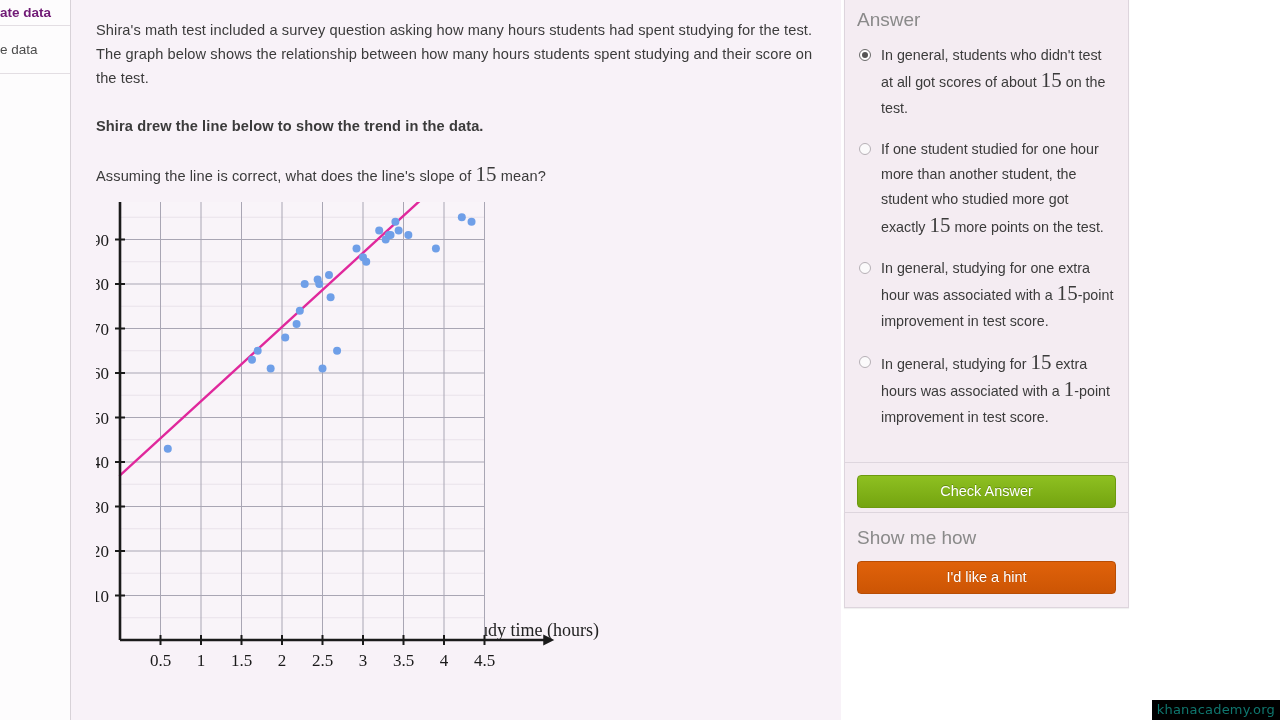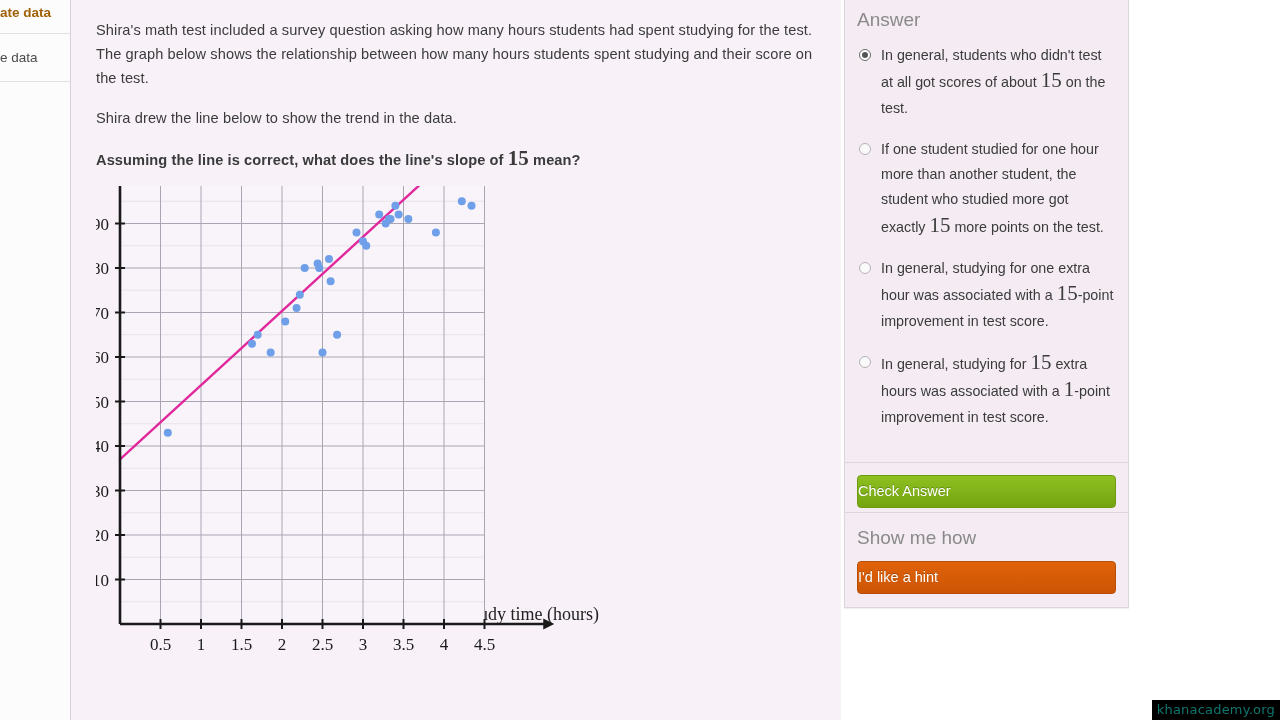--- a/index.html
+++ b/index.html
@@ -14,35 +14,35 @@
   
   #sidebar {
     position:absolute; left:0; top:0; width:71px; height:720px;
     background:#fdfcfd; border-right:1px solid #d8d2d8;
   }
   #sidebar .side-row {
     height:44px; line-height:44px; padding-left:0;
     font-size:13.5px; color:#4b4b4b; white-space:nowrap;
     overflow:hidden; border-bottom:1px solid #e3dee3;
   }
-  #sidebar .side-row.active { color:#a16207; font-weight:bold; height:34px; line-height:26px; }
+  #sidebar .side-row.active { color:#701a75; font-weight:bold; height:26px; line-height:26px; }
   #sidebar .side-row.second { height:48px; line-height:48px; }
   #sidebar .side-fill { background:#fdfcfd; height:640px; }
 
   
   #main {
     position:absolute; left:71px; top:0; width:770px; height:720px;
     background:#f8f2f8; padding:18px 26px 0 25px;
   }
   .qtext {
     font-size:14.6px; color:#3b3b3b; line-height:24px;
     margin:0 0 0 0; letter-spacing:.1px;
   }
-  .qtext.p2 { margin-top:16px; }
-  .qtext.p3 { margin-top:16px;font-weight:bold; }
+  .qtext.p2 { margin-top:24px;font-weight:bold; }
+  .qtext.p3 { margin-top:24px; }
   .num { font-family:"Liberation Serif", serif; font-size:21px; }
 
   
   #chart-wrap { position:relative; margin-top:14px; width:600px; height:480px; }
   #ylabel {
     position:absolute; left:29px; top:0;
     font-family:"Liberation Serif", serif; font-size:18px; color:#222;
   }
   #xlabel {
     position:absolute; left:368px; top:418px;
@@ -79,21 +79,21 @@
   .radio.checked { border-color:#6b6b6b; background:#fff; }
   .radio.checked::after {
     content:""; position:absolute; left:2px; top:2px;
     width:6px; height:6px; border-radius:50%; background:#555;
   }
 
   .divider { height:1px; background:#ded6de; margin:0; }
 
   .btn-area { padding:12px 12px 13px 12px; }
   .btn {
-    display:block; width:100%; text-align:left;
+    display:block; width:100%; text-align:center;
     font-size:14.5px; color:#fff; border-radius:4px;
     padding:7px 0 8px 0; cursor:pointer; text-shadow:0 -1px 0 rgba(0,0,0,.25);
   }
   .btn-green {
     background:linear-gradient(to bottom,#8ec021,#74a410);
     border:1px solid #6d9a0f;
   }
   .btn-orange {
     background:linear-gradient(to bottom,#e0620a,#cc5504);
     border:1px solid #b84d04;

